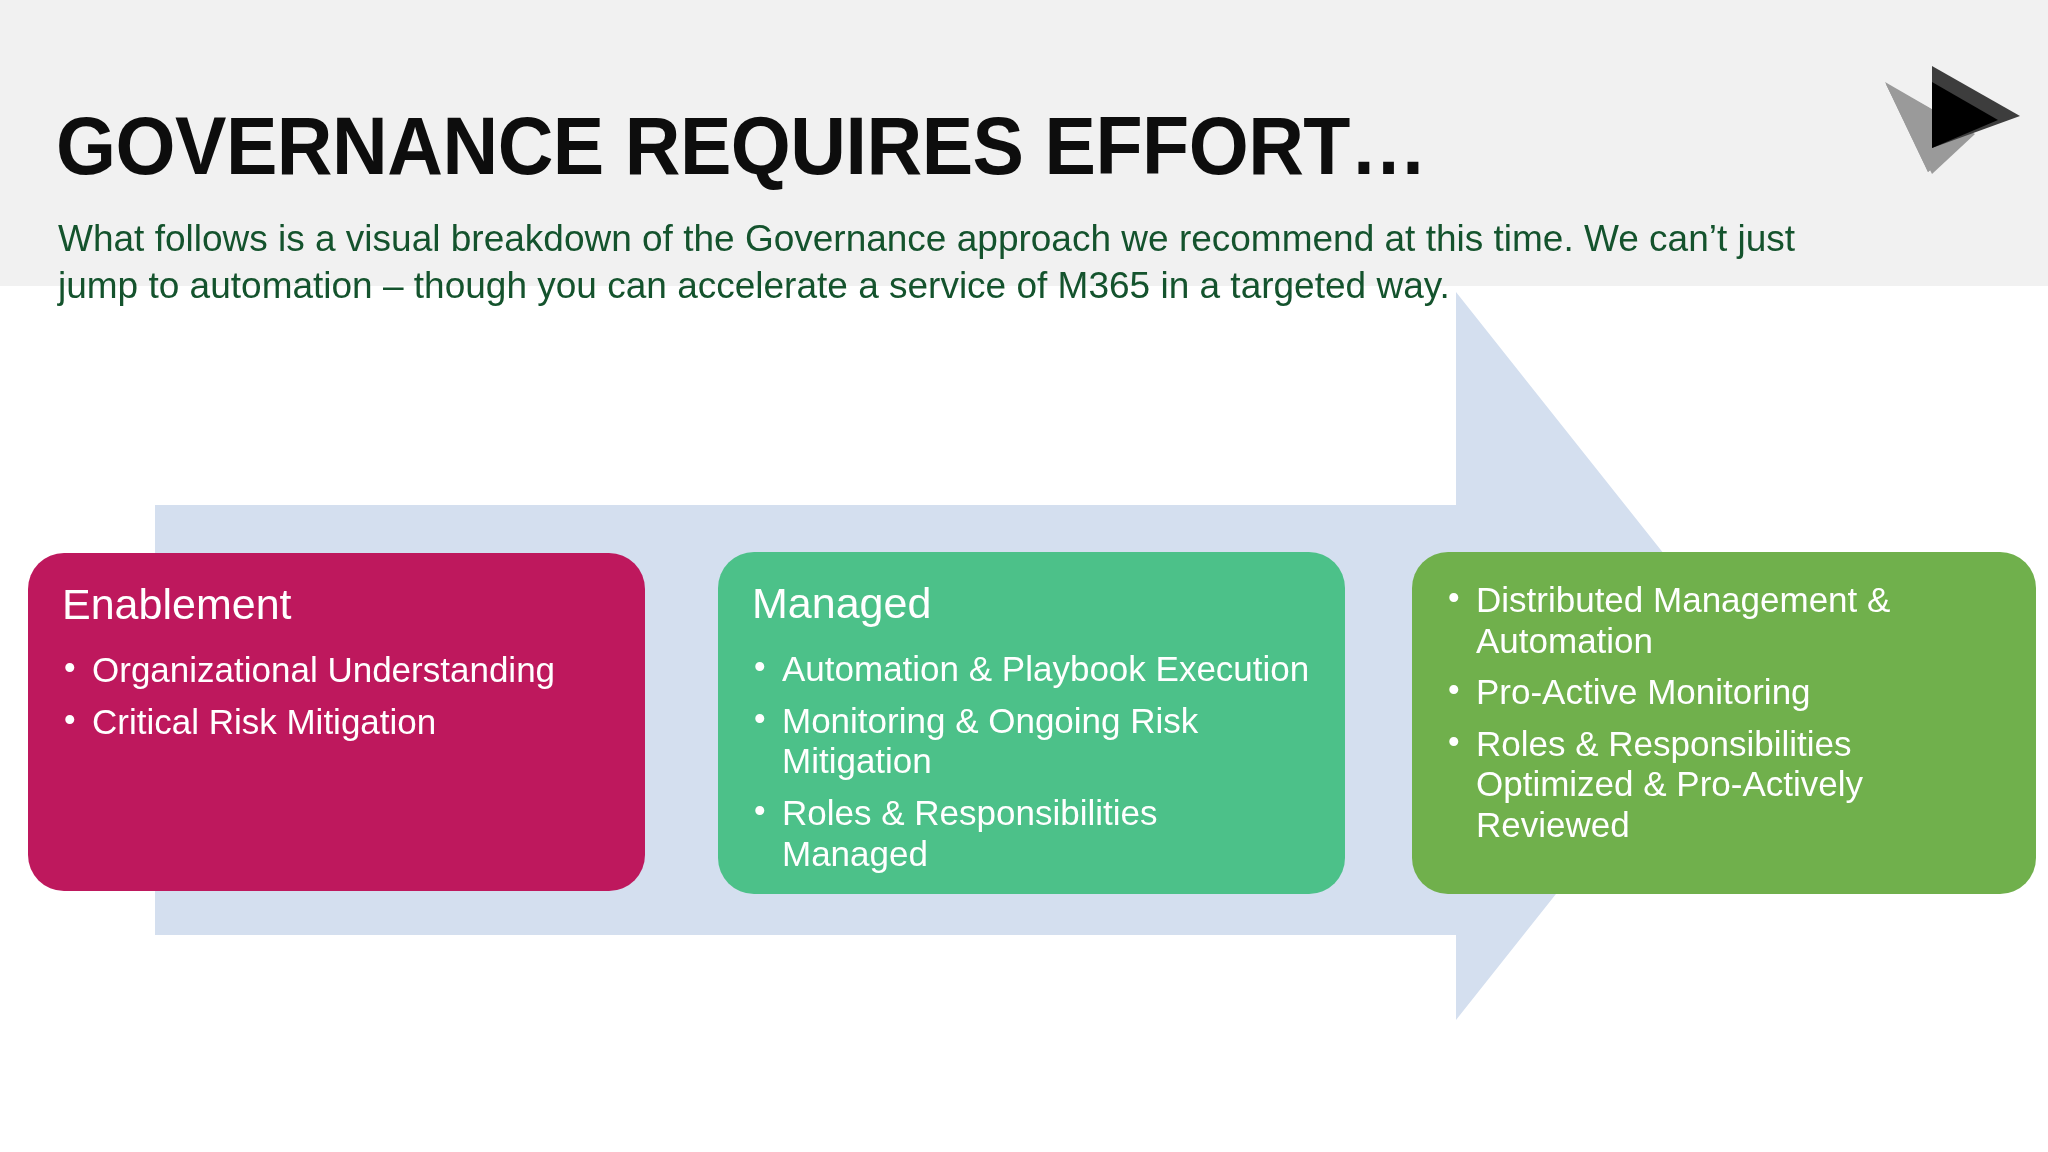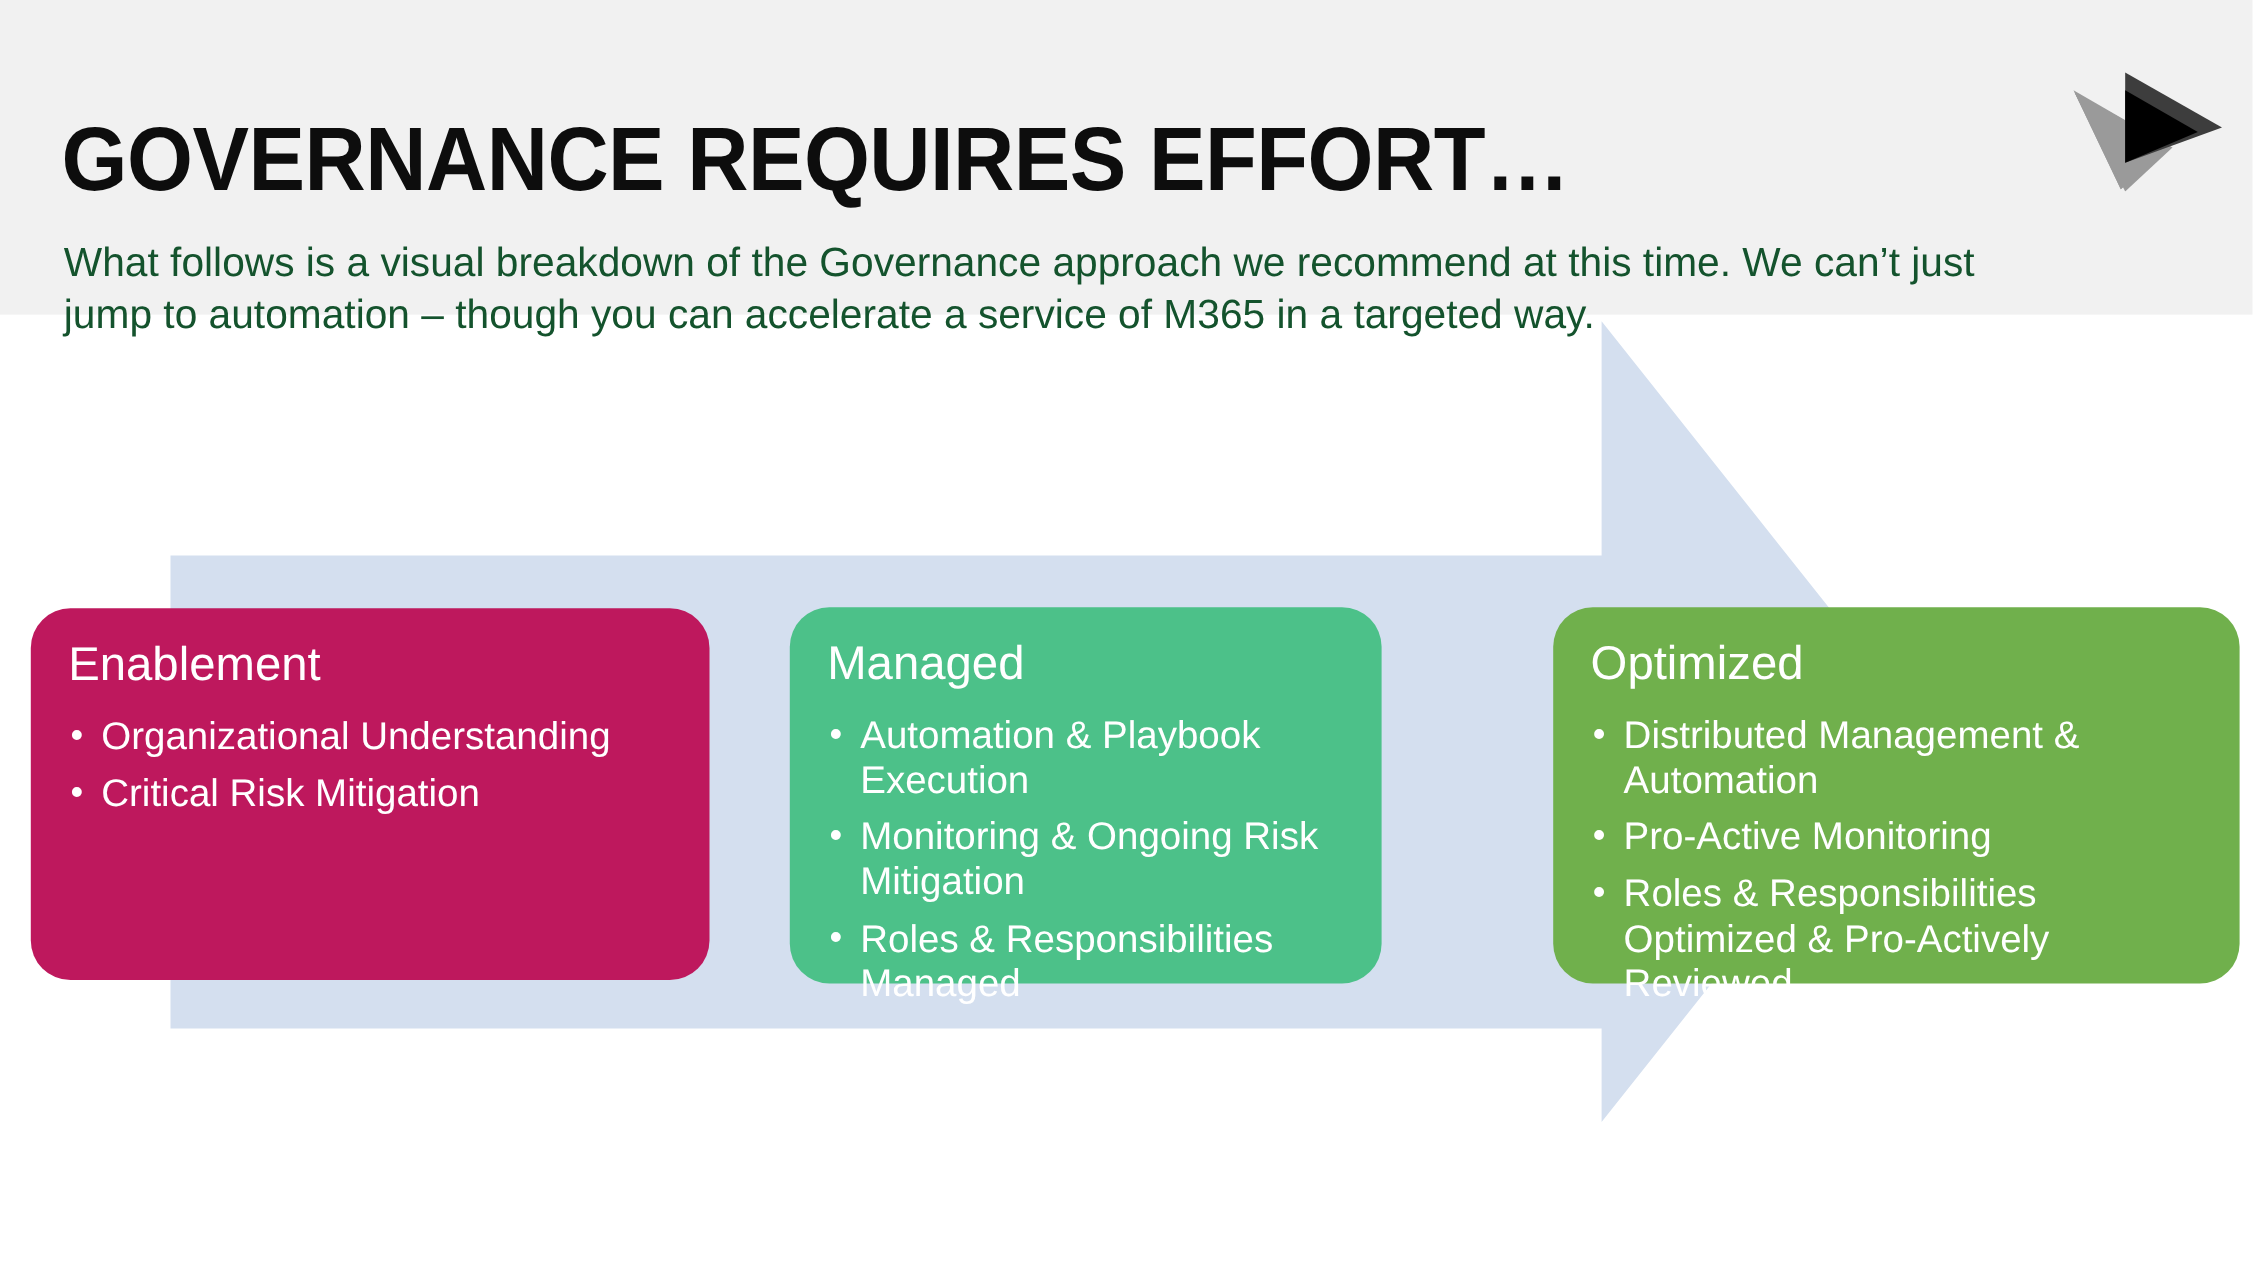--- a/index.html
+++ b/index.html
@@ -78,21 +78,21 @@
   #stage-enablement {
     left: 28px;
     top: 553px;
     width: 617px;
     height: 338px;
     background: #5b9bd5;
   }
   #stage-managed {
     left: 718px;
     top: 552px;
-    width: 538px;
+    width: 627px;
     height: 342px;
     background: #4cc189;
   }
   #stage-optimized {
     left: 1412px;
     top: 552px;
     width: 624px;
     height: 342px;
     background: #70b04c;
   }
@@ -161,21 +161,20 @@
   <div id="stage-managed" class="stage-box" style="background: rgb(76, 193, 137);">
     <div class="stage-title">Managed</div>
     <ul class="stage-list">
       <li>Automation &amp; Playbook Execution</li>
       <li>Monitoring &amp; Ongoing Risk Mitigation</li>
       <li>Roles &amp; Responsibilities Managed</li>
     </ul>
   </div>
 
   <div id="stage-optimized" class="stage-box" style="background: rgb(112, 176, 76);">
-    <div class="stage-title">Optimized</div>
     <ul class="stage-list">
       <li>Distributed Management &amp; Automation</li>
       <li>Pro-Active Monitoring</li>
       <li>Roles &amp; Responsibilities Optimized &amp; Pro-Actively Reviewed</li>
     </ul>
   </div>
 
 </div>
 
 </body></html>

